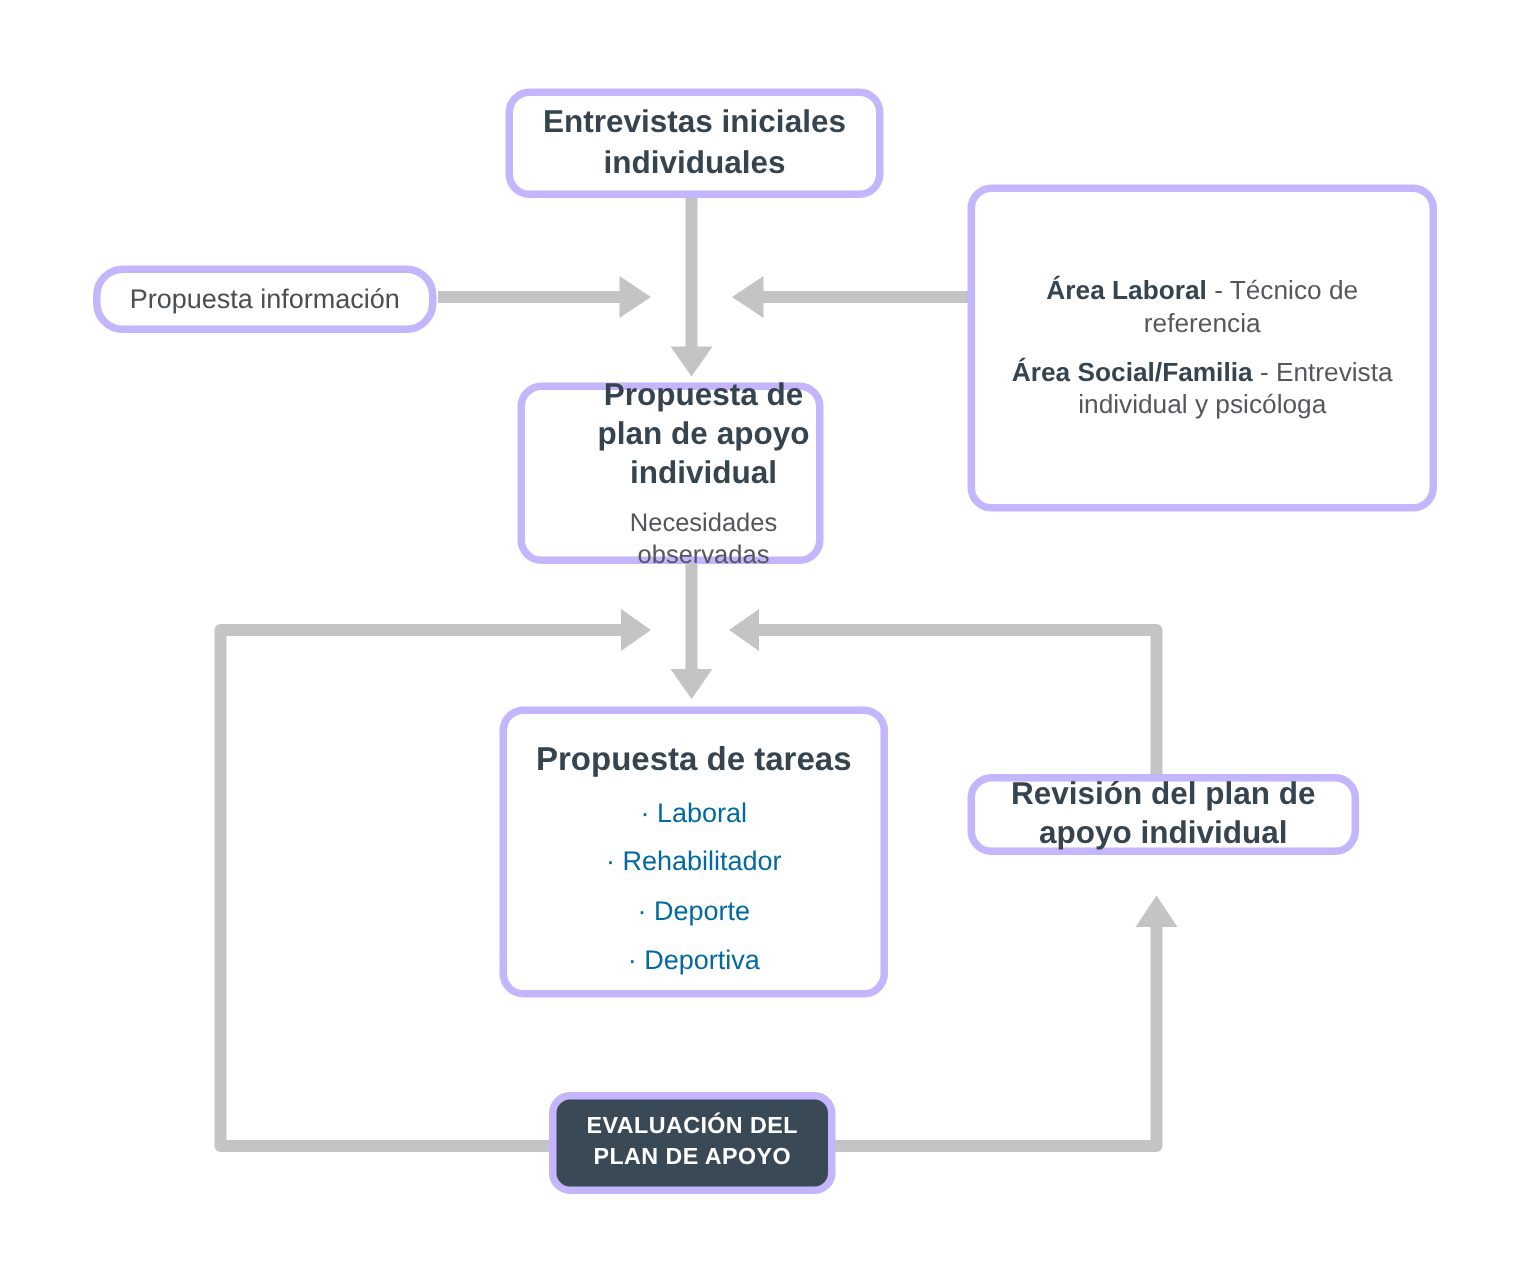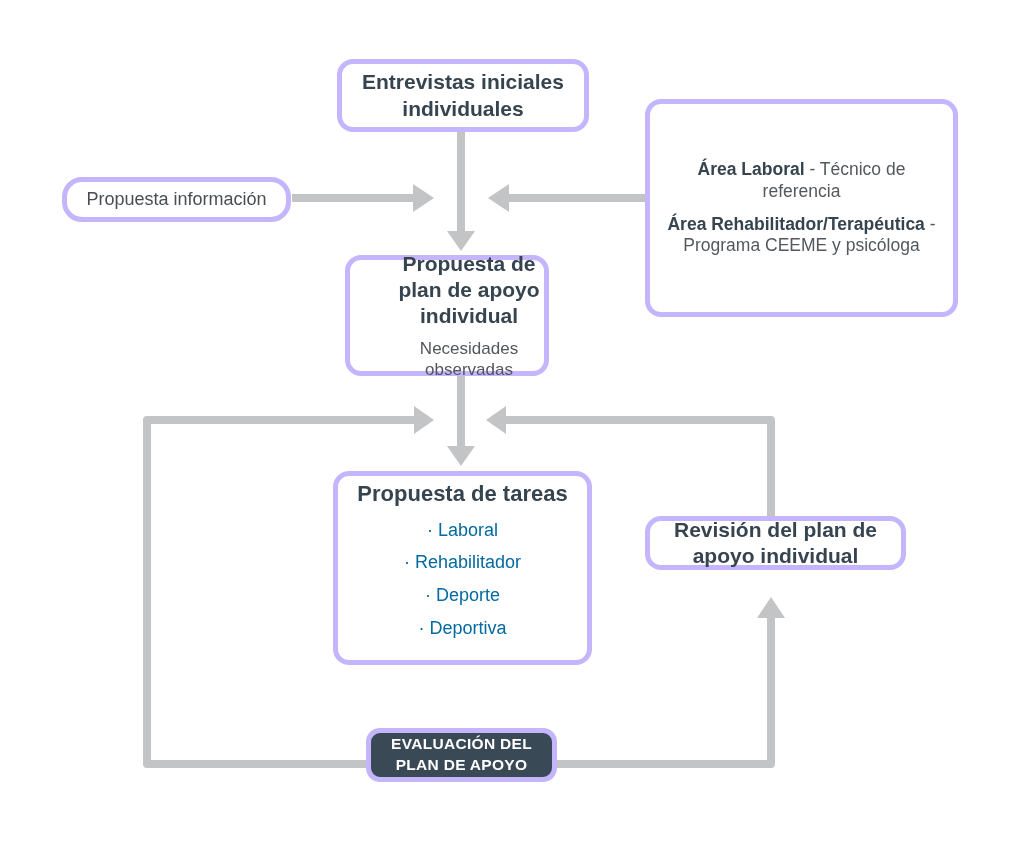--- a/index.html
+++ b/index.html
@@ -33,41 +33,41 @@
   .node-sub{
     color:#52565b;
     font-size:17px;
     line-height:1.25;
     margin-top:8px;
   }
   .node-entrevistas{left:337px;top:59px;width:252px;height:73px;}
   .node-extraemos{left:62px;top:177px;width:229px;height:45px;border-radius:20px;}
   .node-extraemos .plain{font-size:18px;color:#4a4e53;}
   .node-areas{
-    left:645px;top:99px;width:313px;height:218px;
+    left:645px;top:123px;width:313px;height:218px;
     justify-content:center;
     padding:10px 12px;
   }
   .area-line{
     font-size:17.5px;
     line-height:1.22;
     color:#54585d;
     margin:6px 0;
   }
   .area-line strong{color:#36444f;}
   .node-plan{left:345px;top:255px;width:204px;height:121px;padding-left:44px;}
-  .node-tareas{left:333px;top:471px;width:259px;height:194px;justify-content:flex-start;padding-top:4px;}
+  .node-tareas{left:333px;top:471px;width:259px;height:194px;justify-content:flex-start;padding-top:16px;}
   .node-tareas .node-title{font-size:22px;}
   .task-item{
     font-size:18px;color:#0369a1;
     margin-top:13px;line-height:1.1;
   }
   .node-revision{left:645px;top:516px;width:261px;height:54px;}
   .node-eval{
-    left:366px;top:728px;width:191px;height:54px;
+    left:366px;top:728px;width:191px;height:68px;
     background:#3a4956;
     border-radius:14px;
     z-index:2;
   }
   .eval-title{
     color:#ffffff;
     font-weight:bold;
     font-size:15.5px;
     line-height:1.35;
     letter-spacing:0.3px;
@@ -107,21 +107,21 @@
   <div class="node node-entrevistas">
     <div class="node-title">Entrevistas iniciales individuales</div>
   </div>
 
   <div class="node node-extraemos">
     <div class="plain">Propuesta información</div>
   </div>
 
   <div class="node node-areas">
     <div class="area-line"><strong>Área Laboral</strong><span> - Técnico de referencia</span></div>
-    <div class="area-line"><strong>Área Rehabilitador/Terapéutica</strong><span> - Programa CEEME y psicóloga</span></div>
+    <div class="area-line"><strong>Área Social/Familia</strong><span> - Entrevista individual y psicóloga</span></div>
   </div>
 
   <div class="node node-plan">
     <div class="node-title">Propuesta de plan de apoyo individual</div>
     <div class="node-sub">Necesidades observadas</div>
   </div>
 
   <div class="node node-tareas">
     <div class="node-title">Propuesta de tareas</div>
     <div class="task-item">· Laboral</div>

